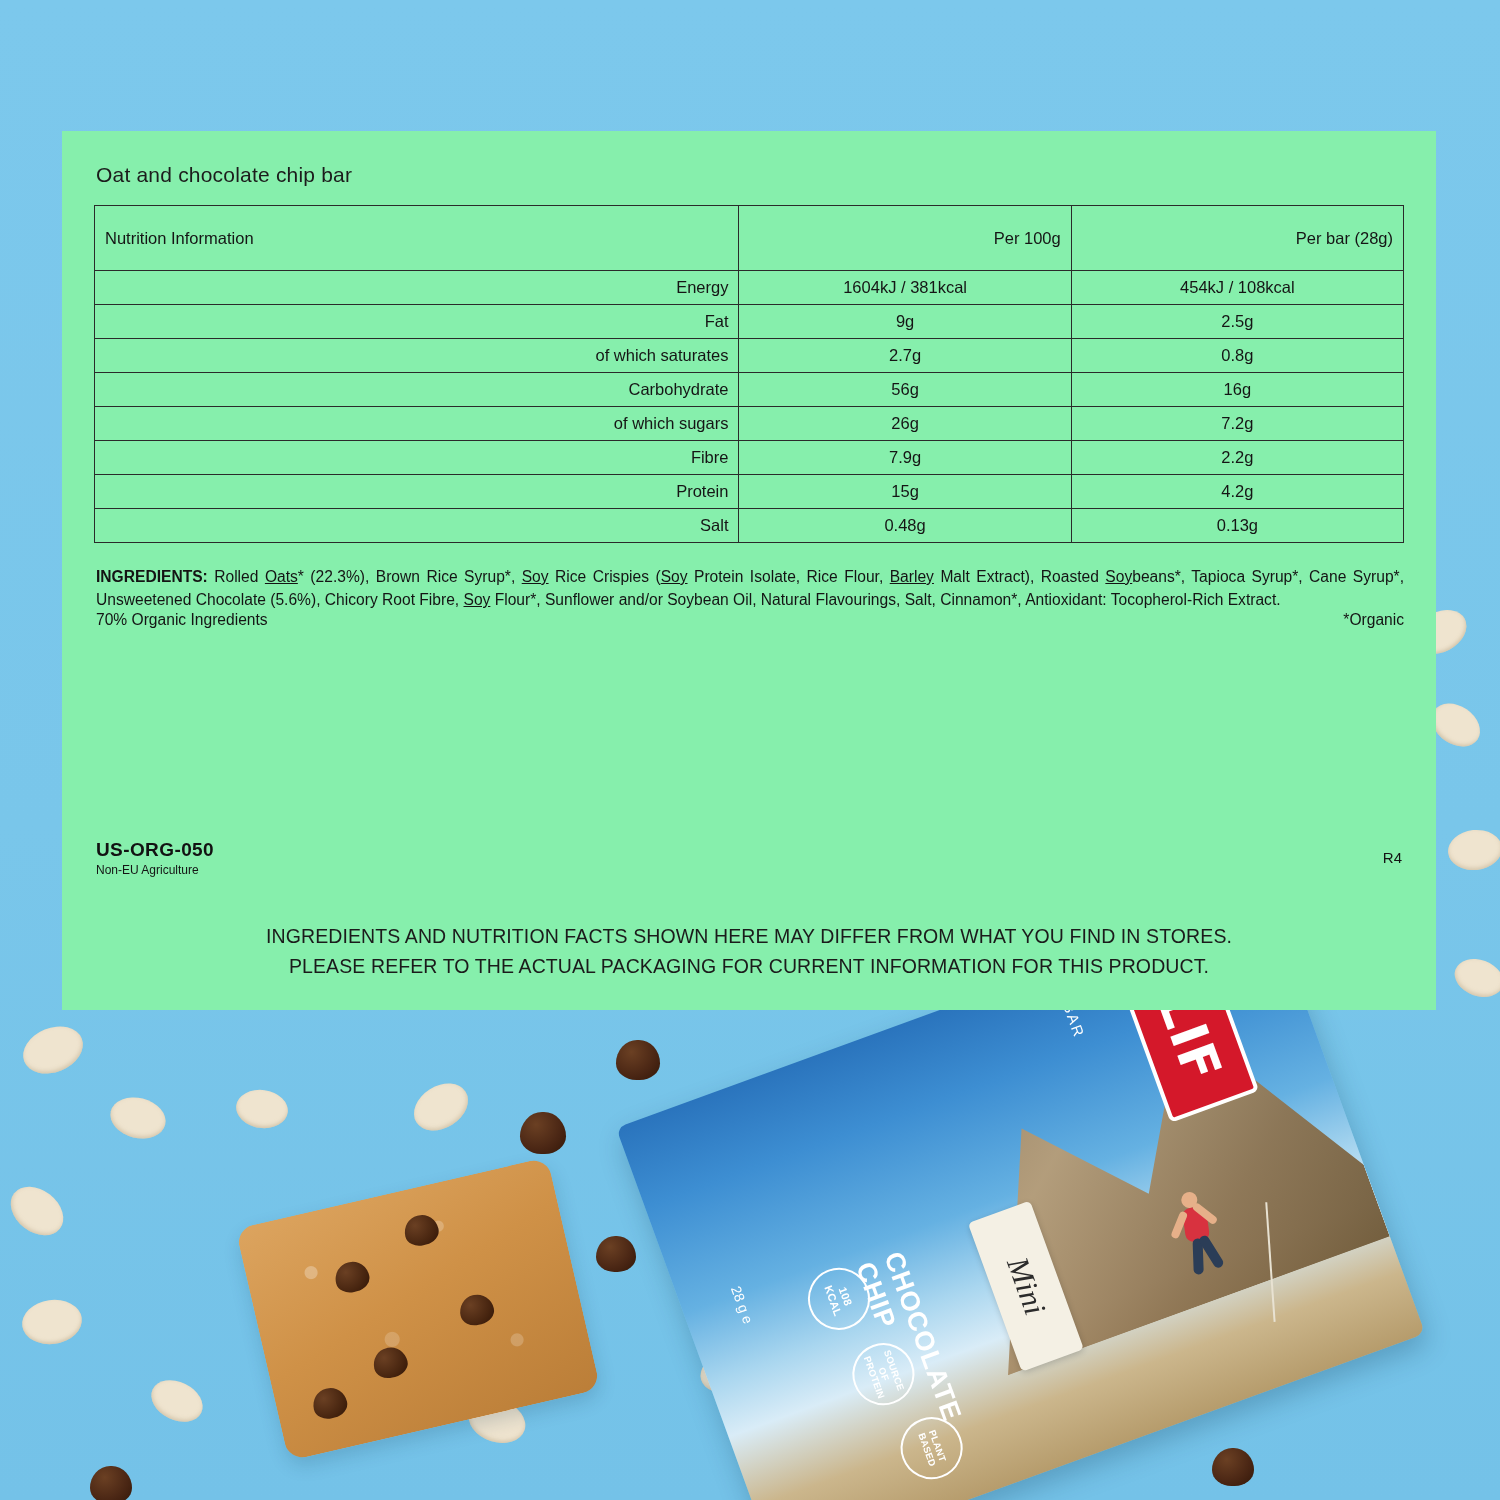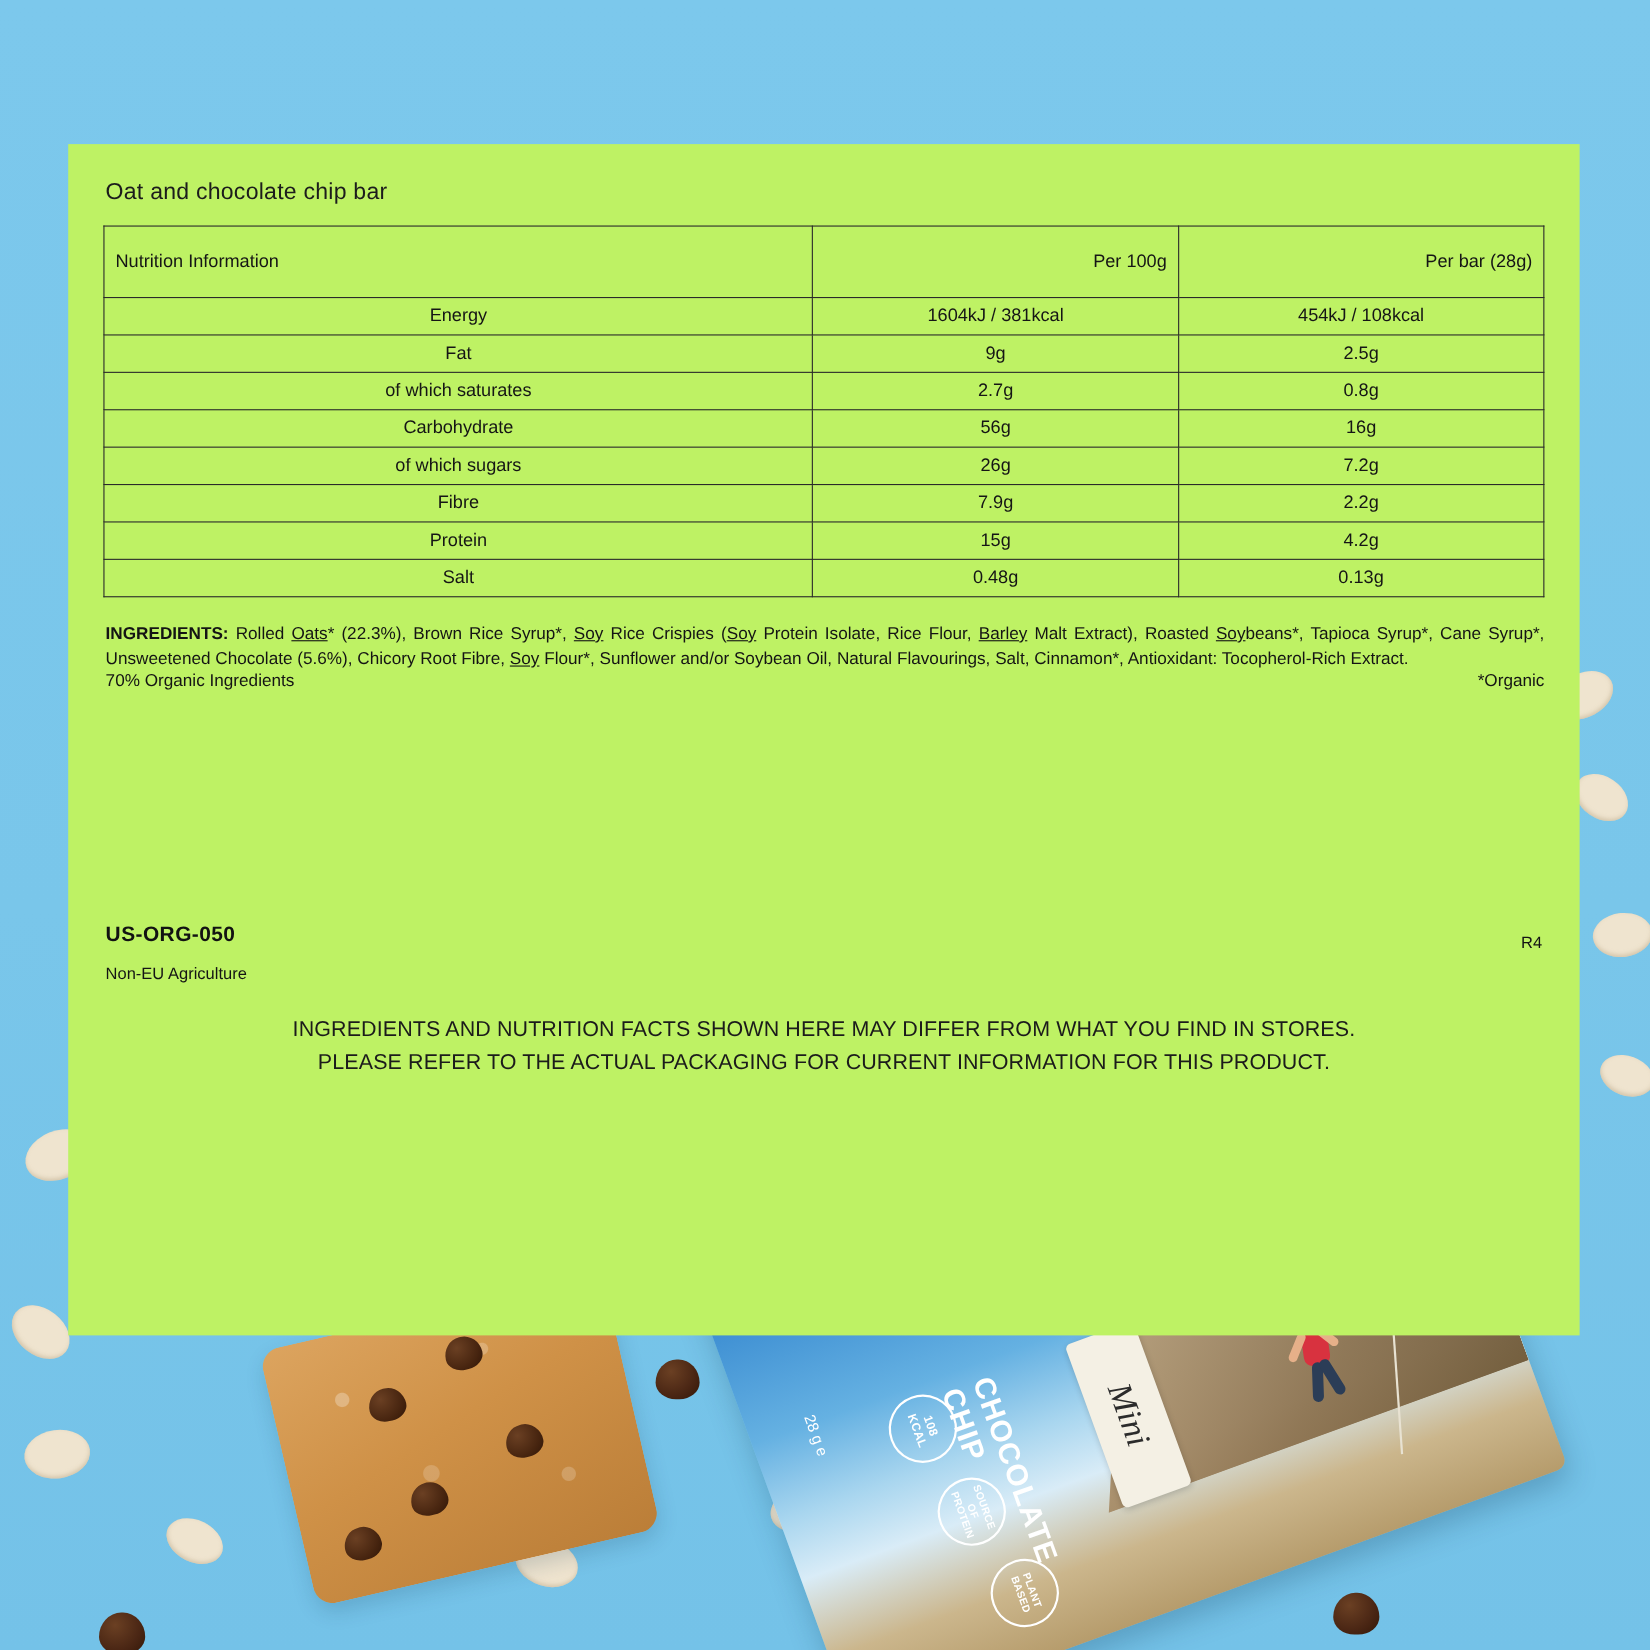--- a/index.html
+++ b/index.html
@@ -34,22 +34,22 @@
     background: radial-gradient(circle at 35% 30%, #6b4023 0%, #4a2614 60%, #321708 100%);
     border-radius: 48% 48% 46% 46% / 58% 58% 42% 42%;
   }
 
   
   .label-card {
     position: absolute;
     left: 62px;
     top: 131px;
     width: 1374px;
-    height: 1083px;
-    background: #bef264;
+    height: 879px;
+    background: #86efac;
     box-sizing: border-box;
     padding: 28px 30px 0 30px;
   }
 
   .product-title {
     font-size: 21px;
     color: #1c1c1c;
     letter-spacing: .2px;
     margin: 4px 0 18px 4px;
     font-weight: 400;
@@ -68,21 +68,21 @@
     color: #151515;
     padding: 6px 10px;
     height: 21px;
   }
   table.nutrition th {
     font-size: 16.5px;
     height: 52px;
   }
   .col-name { width: 50%; text-align: left; }
   .col-val  { width: 25%; text-align: right; }
-  .row-name { text-align: center; margin-top: 11px; }
+  .row-name { text-align: right; margin-top: 11px; }
   .row-val  { text-align: center; }
   .indent { padding-left: 26px; }
 
   .ingredients {
     margin: 22px 2px 0 4px;
     font-size: 15.6px;
     line-height: 1.48;
     color: #141414;
     text-align: justify;
     width: 1308px;
@@ -113,23 +113,23 @@
     left: 34px;
     top: 708px;
   }
   .cert-code {
     font-size: 19px;
     font-weight: bold;
     color: #121212;
     letter-spacing: .4px;
   }
   .cert-sub {
-    font-size: 15px;
+    font-size: 12px;
     color: #141414;
-    margin-top: 16px;
+    margin-top: 2px;
   }
   .rev-code {
     position: absolute;
     right: 34px;
     top: 718px;
     font-size: 15px;
     color: #141414;
   }
 
   .disclaimer {

